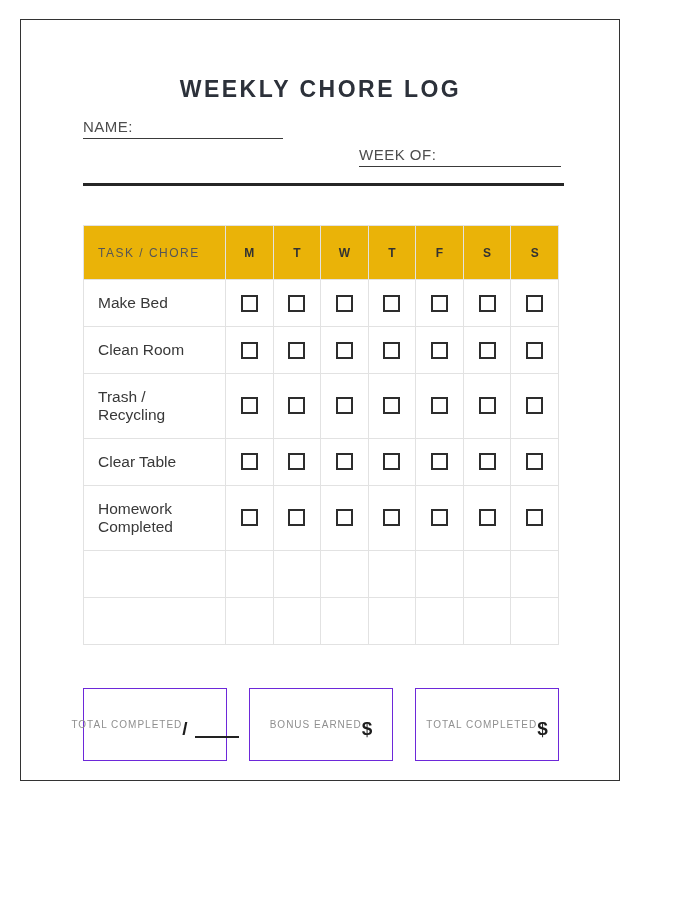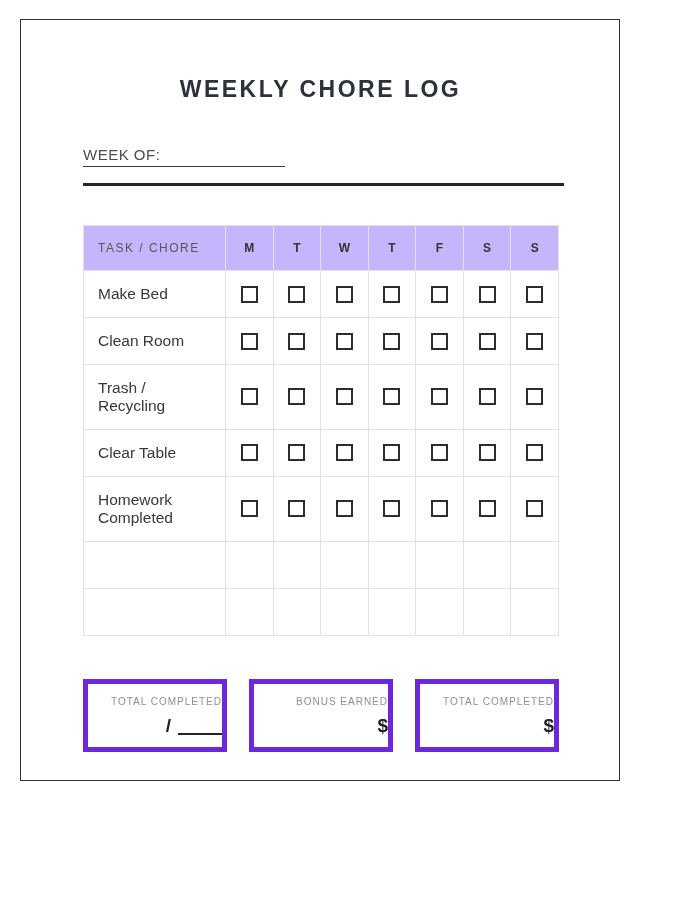--- a/index.html
+++ b/index.html
@@ -55,22 +55,22 @@
   table.chore-table {
     margin-top: 39px;
     border-collapse: collapse;
     width: 476px;
     table-layout: fixed;
   }
   .chore-table th, .chore-table td {
     border: 1px solid #e2e2e2;
   }
   .chore-table thead th {
-    background: #c4b5fd;
-    height: 45px;
+    background: #eab308;
+    height: 54px;
   }
   th.task-header {
     width: 142px;
     text-align: left;
     padding-left: 14px;
     font-weight: normal;
     font-size: 12px;
     letter-spacing: 1.5px;
     color: #565656;
   }
@@ -104,24 +104,24 @@
     background: #ffffff;
   }
   .summary-row {
     margin-top: 43px;
     display: flex;
     justify-content: space-between;
     width: 476px;
   }
   .summary-box {
     width: 144px; height: 73px;
-    border: 5px solid #6d28d9;
-    display: flex;
-    flex-direction: column;
-    align-items: flex-end;
+    border: 1px solid #6d28d9;
+    display: flex;
+    flex-direction: row;
+    align-items: center;
     justify-content: center;
     background: #ffffff;
   }
   .summary-label {
     font-size: 10px;
     letter-spacing: 1px;
     color: #8f8f8f;
     white-space: nowrap;
   }
   .summary-value {
@@ -143,20 +143,24 @@
 </style>
 </head>
 <body>
 
 <div class="page">
   <div class="content">
 
     <div class="doc-title">WEEKLY CHORE LOG</div>
 
     <div class="fields-row">
+      <div class="field-group name">
+        <span class="field-label">NAME:</span>
+        <span class="field-line"></span>
+      </div>
       <div class="field-group week">
         <span class="field-label">WEEK OF:</span>
         <span class="field-line"></span>
       </div>
     </div>
 
     <div class="thick-rule"></div>
 
     <table class="chore-table">
       <thead>

